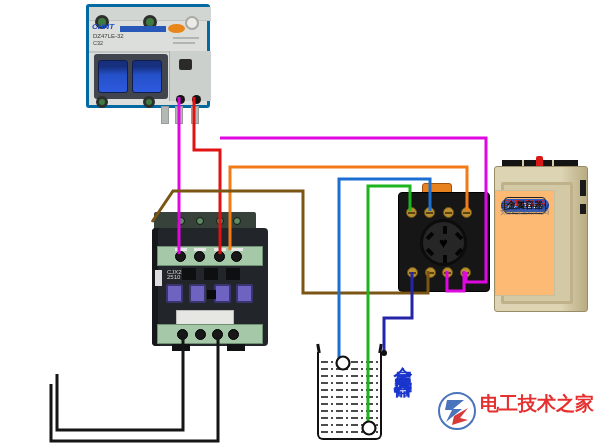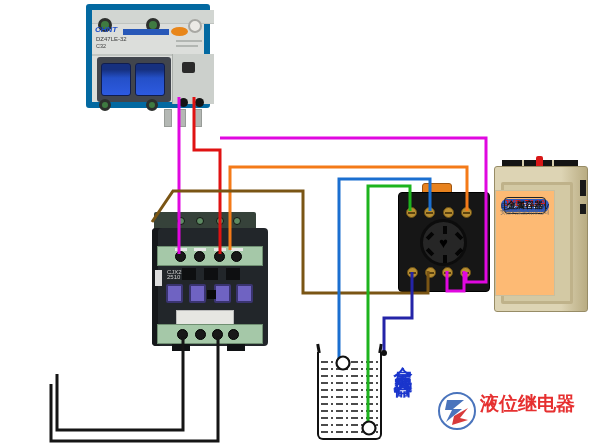--- a/index.html
+++ b/index.html
@@ -1,20 +1,20 @@
 <!DOCTYPE html>
 <html><head>
 <meta charset="utf-8">
 <style>
   html,body{margin:0;padding:0;background:#fff;}
   #canvas{position:relative;width:600px;height:448px;background:#fff;overflow:hidden;
           font-family:"Liberation Sans",sans-serif;}
   #canvas *{position:absolute;box-sizing:border-box;}
   
-  .breaker{left:86px;top:4px;width:124px;height:104px;background:#dcdedb;border:6px solid #0369a1;border-radius:3px;}
+  .breaker{left:86px;top:4px;width:124px;height:104px;background:#dcdedb;border:3px solid #0369a1;border-radius:3px;}
   .cb-topband{left:0;top:0;width:122px;height:14px;background:#d2d6d2;border-bottom:1px solid #c0c4c0;}
   .cb-screw{width:14px;height:14px;border-radius:50%;background:#3f7a41;border:3px solid #2c2f2c;}
   .cb-screw.s1{left:6px;top:8px;} .cb-screw.s2{left:54px;top:8px;}
   .cb-screw-w{left:96px;top:9px;width:14px;height:14px;border-radius:50%;background:#eceae6;border:2px solid #a8a8a4;}
   .cb-brand{left:3px;top:15px;font-size:8px;font-weight:bold;font-style:italic;color:#1f4fc8;}
   .cb-bluebar{left:31px;top:19px;width:46px;height:6px;background:#2858b8;}
   .cb-orange{left:79px;top:17px;width:17px;height:9px;border-radius:50%;background:#e8861a;}
   .cb-model{left:4px;top:26px;font-size:10px;transform:scale(.6);transform-origin:0 0;color:#3c3c3c;white-space:nowrap;}
   .cb-rating{left:4px;top:33px;font-size:10px;transform:scale(.55);transform-origin:0 0;color:#3c3c3c;}
   .cb-fline{height:2px;background:#b2b6b2;}
@@ -251,16 +251,16 @@
       <circle cx="384" cy="353" r="3" fill="#111"></circle>
     </svg>
 
   <div class="watermark">
     <div class="wm-logo">
       <svg width="34" height="34" viewBox="0 0 34 34" style="position:absolute;left:0;top:0">
         <polygon points="7,6 24,6 13,15 22,15 6,28 12,16 5,16" fill="#4a74bc"></polygon>
         <polygon points="14,22 28,14 20,24 28,26 12,31" fill="#d83a3a"></polygon>
       </svg>
     </div>
-    <div class="wm-title">液位继电器</div>
+    <div class="wm-title">电工技术之家</div>
   </div>
 
 </div>
 
 </body></html>

